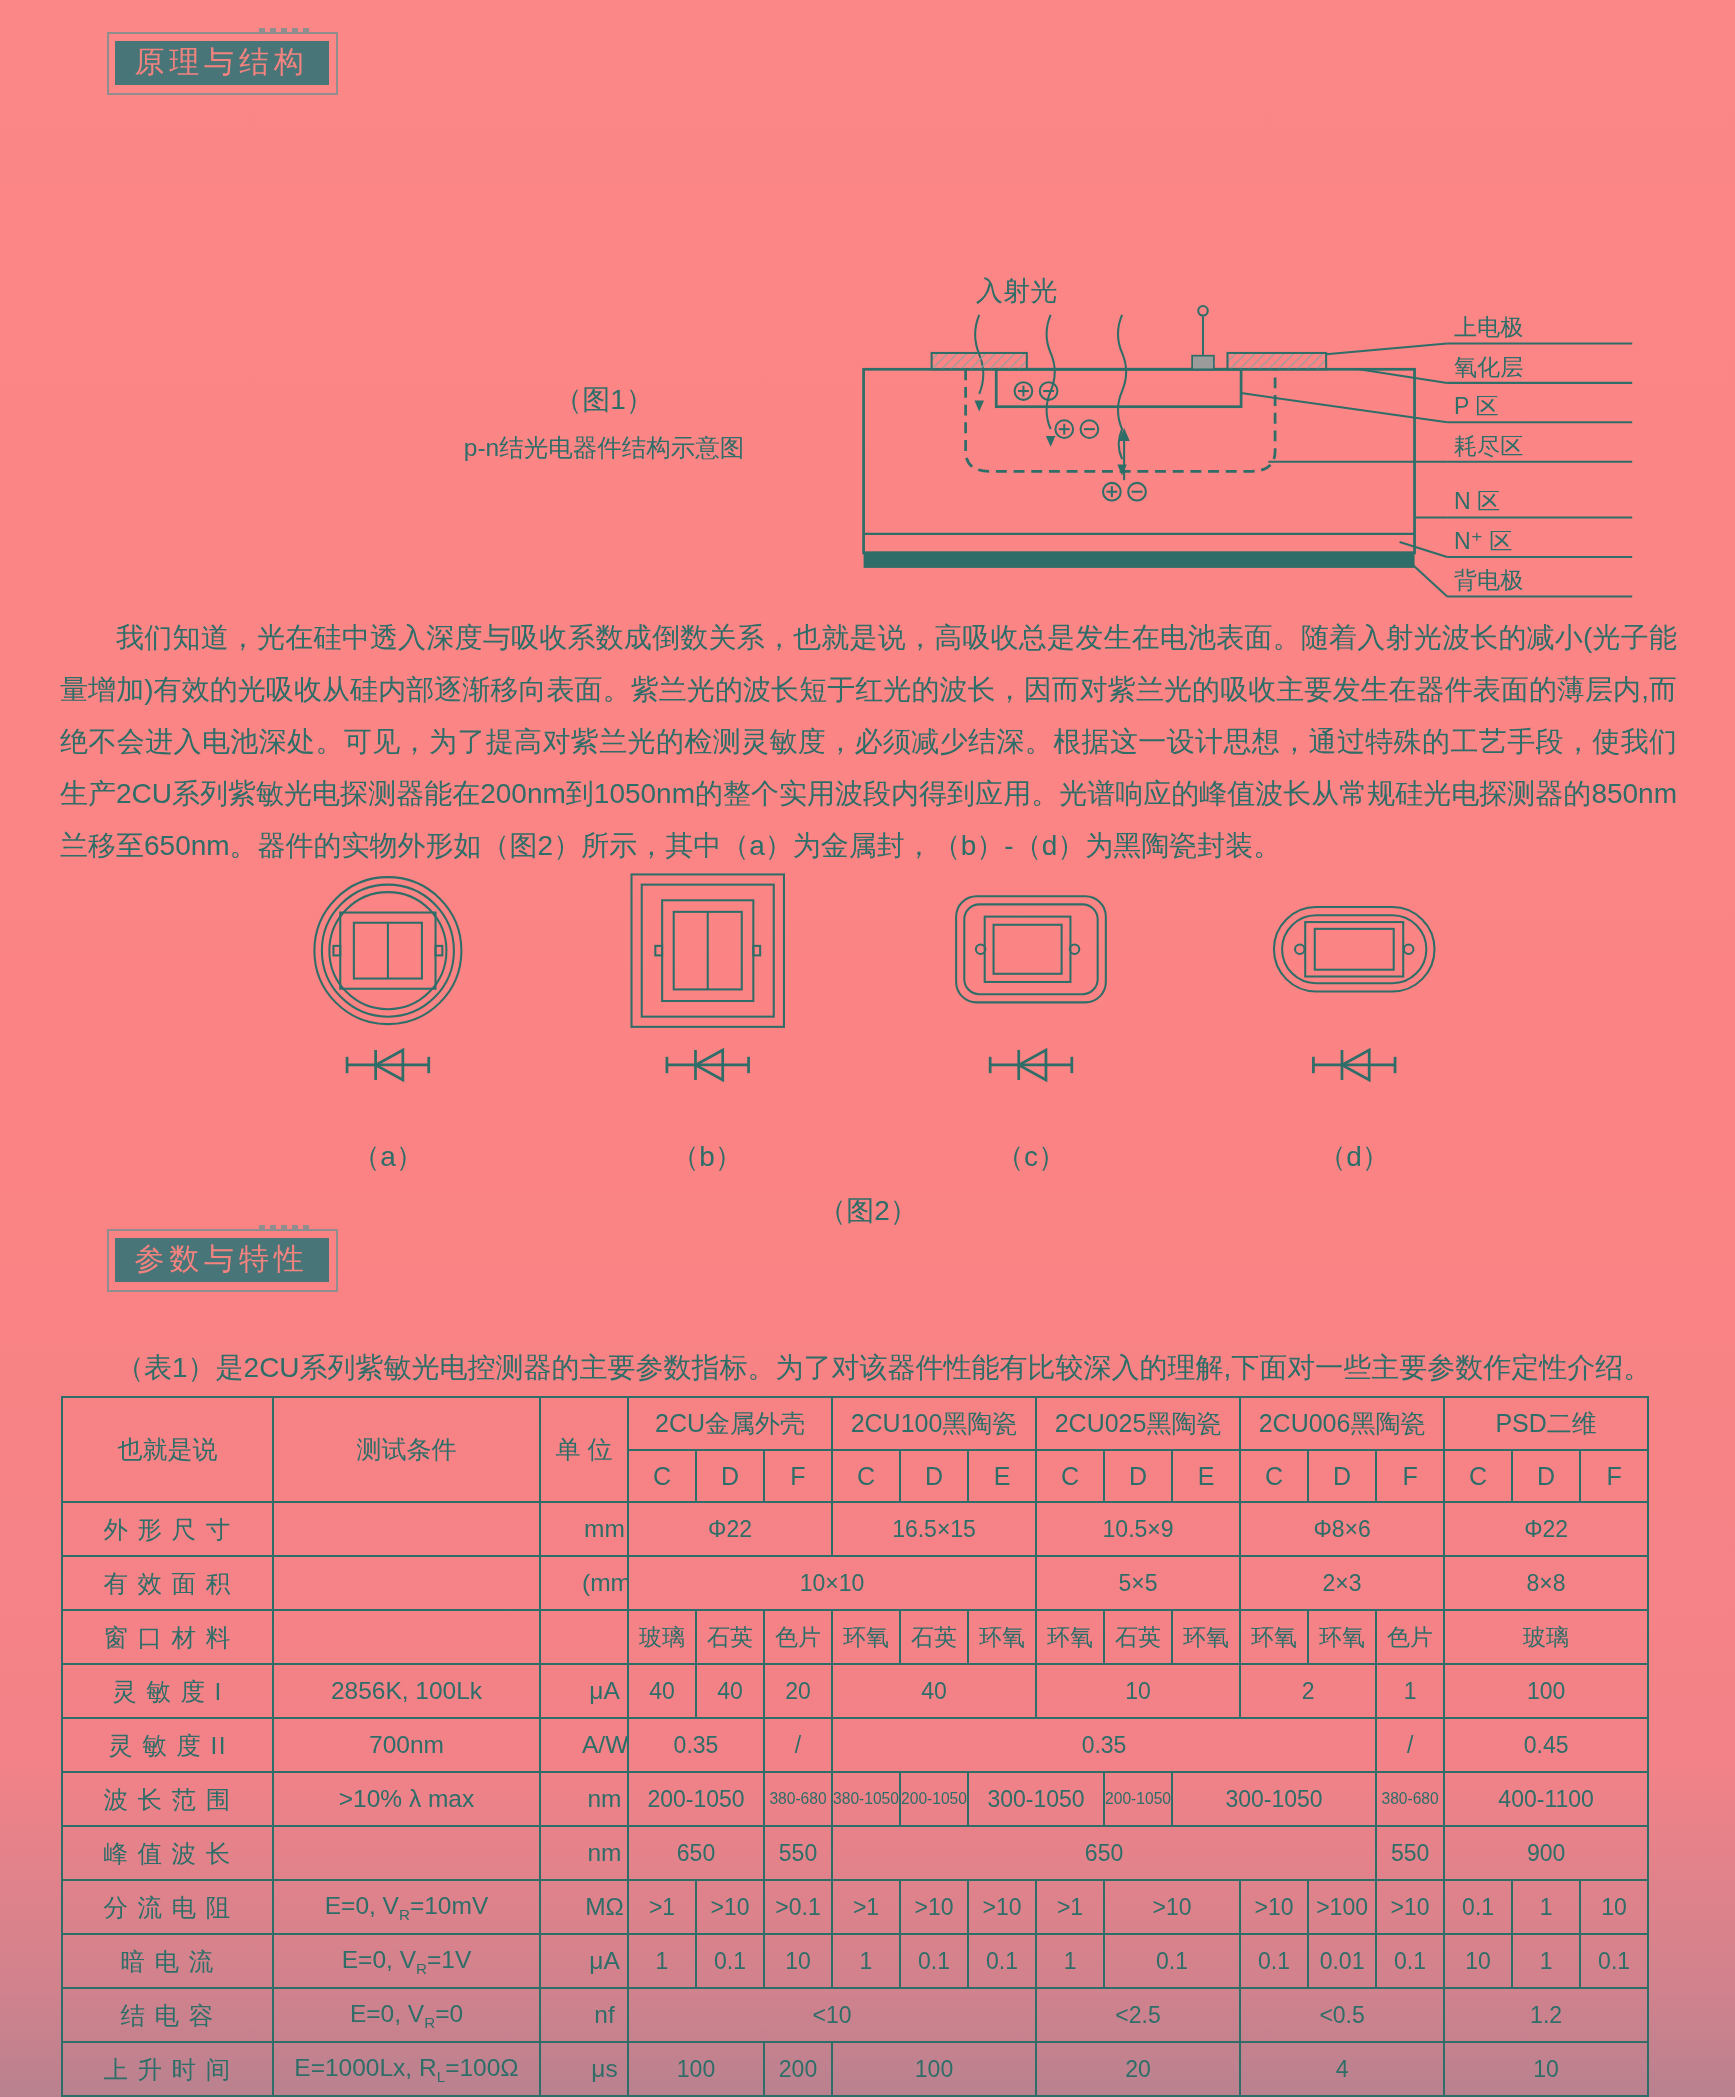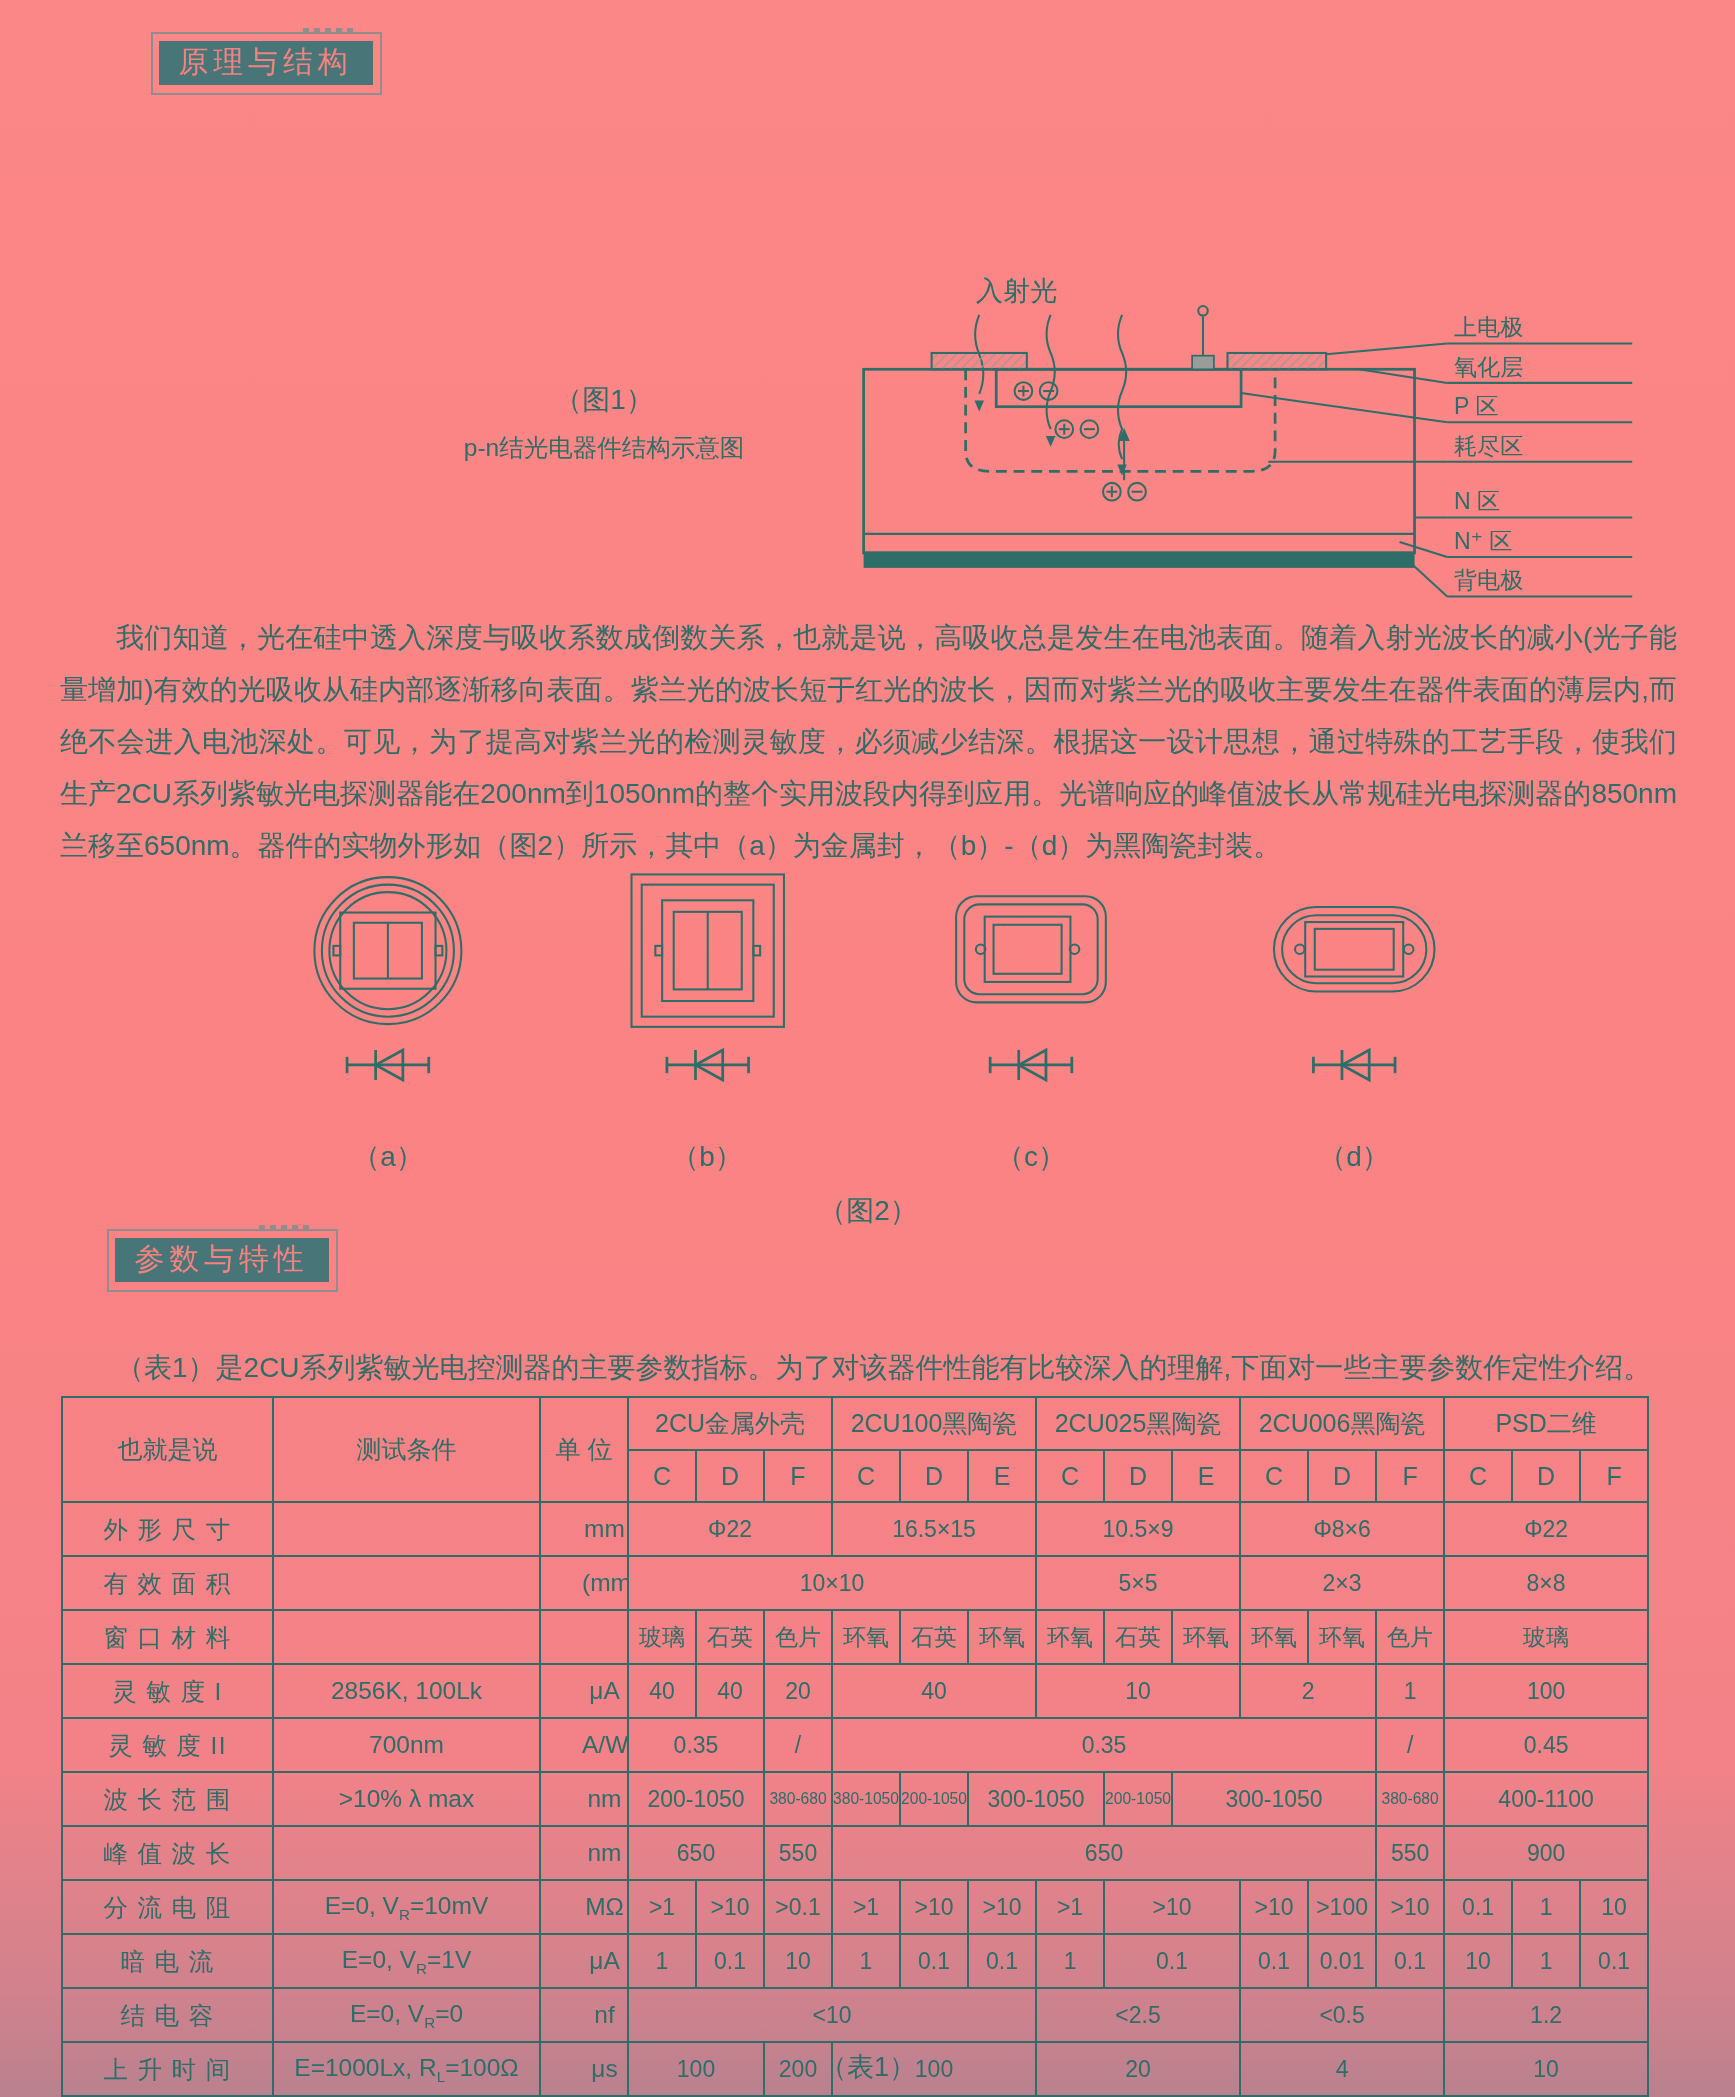--- a/index.html
+++ b/index.html
@@ -38,21 +38,21 @@
   td.cond{font-size:24.5px;}
   td.unit{font-size:24.5px;padding-left:41px;}
   td.sm{font-size:15.6px; letter-spacing:0;}
   sub{font-size:0.62em;}
 </style>
 </head>
 <body>
 
 <div id="canvas">
 
-  <div class="sechead" style="top:32px;margin-left:44px;">
+  <div class="sechead" style="top:32px;">
     <div class="frame"></div>
     <div class="dots">
         <i></i>
         <i></i>
         <i></i>
         <i></i>
         <i></i>
       </div>
     <div class="tealbox">原理与结构</div>
   </div>
@@ -417,16 +417,15 @@
             <td colspan="2" class="">100</td>
             <td class="">200</td>
             <td colspan="3" class="">100</td>
             <td colspan="3" class="">20</td>
             <td colspan="3" class="">4</td>
             <td colspan="3" class="">10</td>
           </tr>
         </tbody>
       </table>
     </div>
-  <div class="cap" style="left:0; top:2049px; width:1736px; font-size:27px;">（表1）</div>
 
 </div>
 
 
 </body></html>

